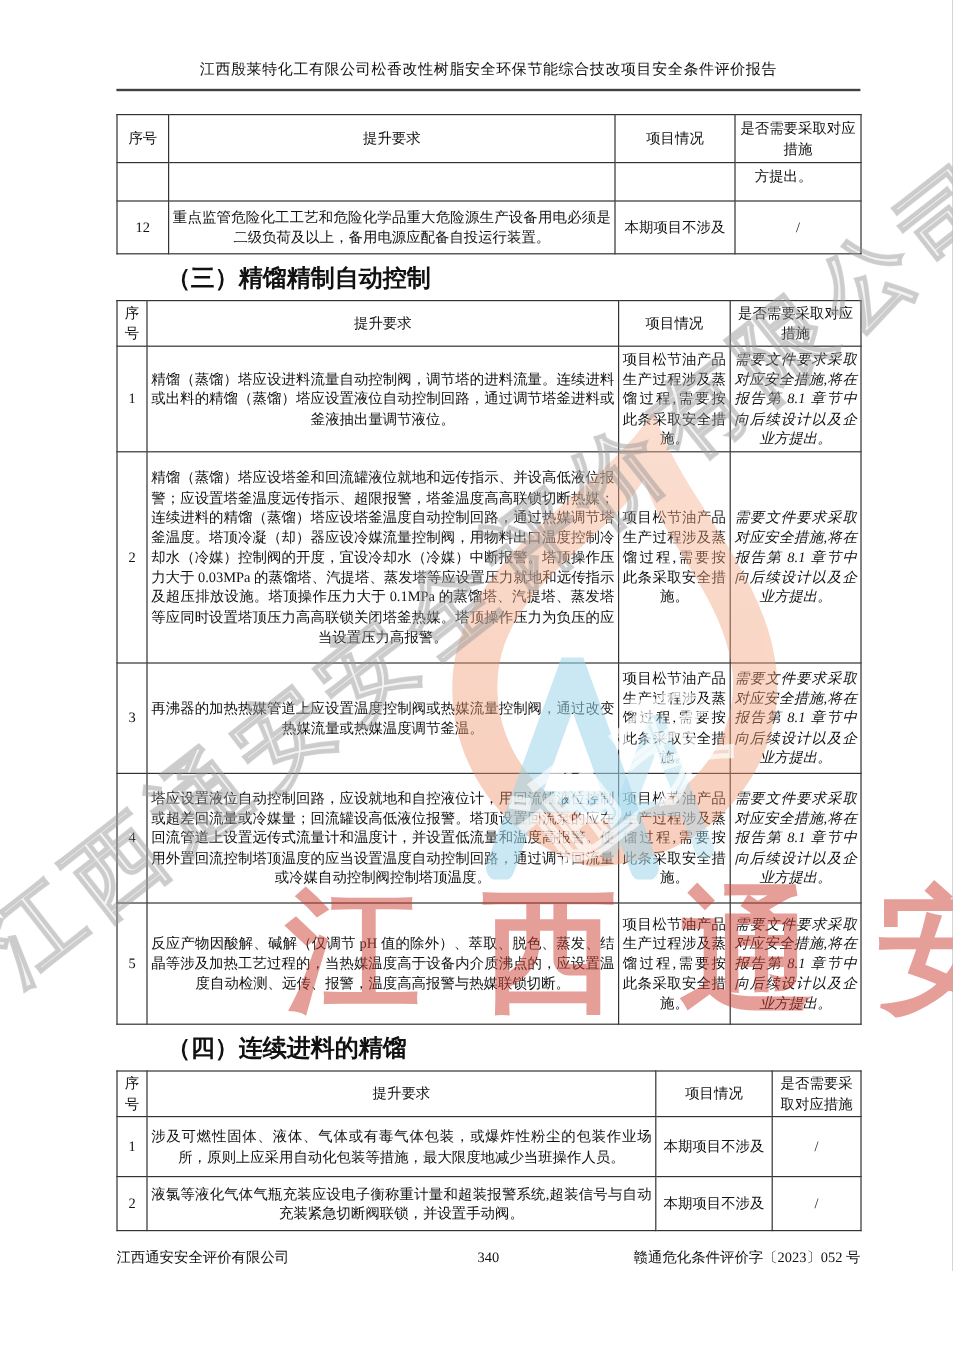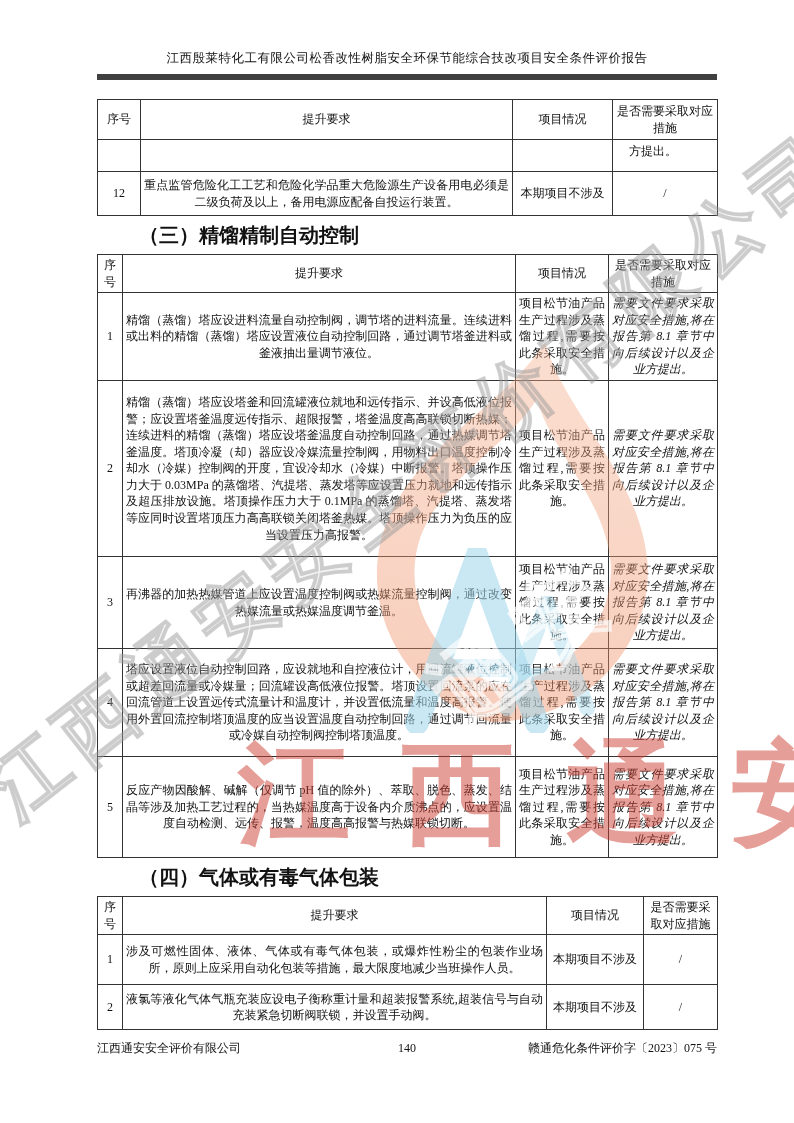--- a/index.html
+++ b/index.html
@@ -5,21 +5,21 @@
   html,body{margin:0;padding:0;background:#888;}
   .page{
     position:relative; width:794px; height:1123px; margin:0 auto;
     background:#ffffff; overflow:hidden;
     font-family:"Liberation Serif","DejaVu Serif",serif; color:#111;
   }
   .content{position:absolute; left:97px; top:50px; width:620px;}
 
   .doc-header{
     text-align:center; font-size:12.5px; letter-spacing:.5px;
-    padding-bottom:7px; border-bottom:6px solid #404040; white-space:nowrap;
+    padding-bottom:7px; border-bottom:2px solid #404040; white-space:nowrap;
   }
 
   table{border-collapse:collapse; table-layout:fixed; width:620px; margin:0;}
   td,th{
     border:1.2px solid #333; font-size:12px; line-height:1.38;
     padding:2px 3px; vertical-align:middle; font-weight:normal;
     word-break:break-all; overflow:hidden;
   }
   th{text-align:center;}
   .c-no{text-align:center;}
@@ -155,21 +155,21 @@
       </tr>
       <tr class="r4">
         <td class="c-no">5</td>
         <td class="c-req">反应产物因酸解、碱解（仅调节 pH 值的除外）、萃取、脱色、蒸发、结晶等涉及加热工艺过程的，当热媒温度高于设备内介质沸点的，应设置温度自动检测、远传、报警，温度高高报警与热媒联锁切断。</td>
         <td class="c-status">项目松节油产品生产过程涉及蒸馏过程,需要按此条采取安全措施。</td>
         <td class="c-meas">需要文件要求采取对应安全措施,将在报告第 8.1 章节中向后续设计以及企业方提出。</td>
       </tr>
     </tbody>
       </table>
 
-    <div class="sec-heading">（四）气体或有毒气体包装</div>
+    <div class="sec-heading">（四）连续进料的精馏</div>
 
     <table class="t3">
       <colgroup>
           <col style="width:25px">
           <col style="width:424px">
           <col style="width:97px">
           <col style="width:74px">
         </colgroup>
       <tbody>
           <tr class="rh">
@@ -190,22 +190,22 @@
         <td class="c-status">本期项目不涉及</td>
         <td class="c-slash">/</td>
       </tr>
     </tbody>
       </table>
 
   </div>
 
   <div class="doc-footer">
     <div class="f-left">江西通安安全评价有限公司</div>
-    <div class="f-center">140</div>
-    <div class="f-right">赣通危化条件评价字〔2023〕075 号</div>
+    <div class="f-center">340</div>
+    <div class="f-right">赣通危化条件评价字〔2023〕052 号</div>
   </div>
 
   <div class="watermark">
     <svg class="wm-flame" width="300" height="390" viewBox="0 0 300 390">
       <defs>
         <linearGradient id="fg" x1="0" y1="0" x2="0" y2="1">
           <stop offset="0" stop-color="#f6b391"></stop>
             <stop offset="1" stop-color="#ee8a60"></stop>
         </linearGradient>
       </defs>

